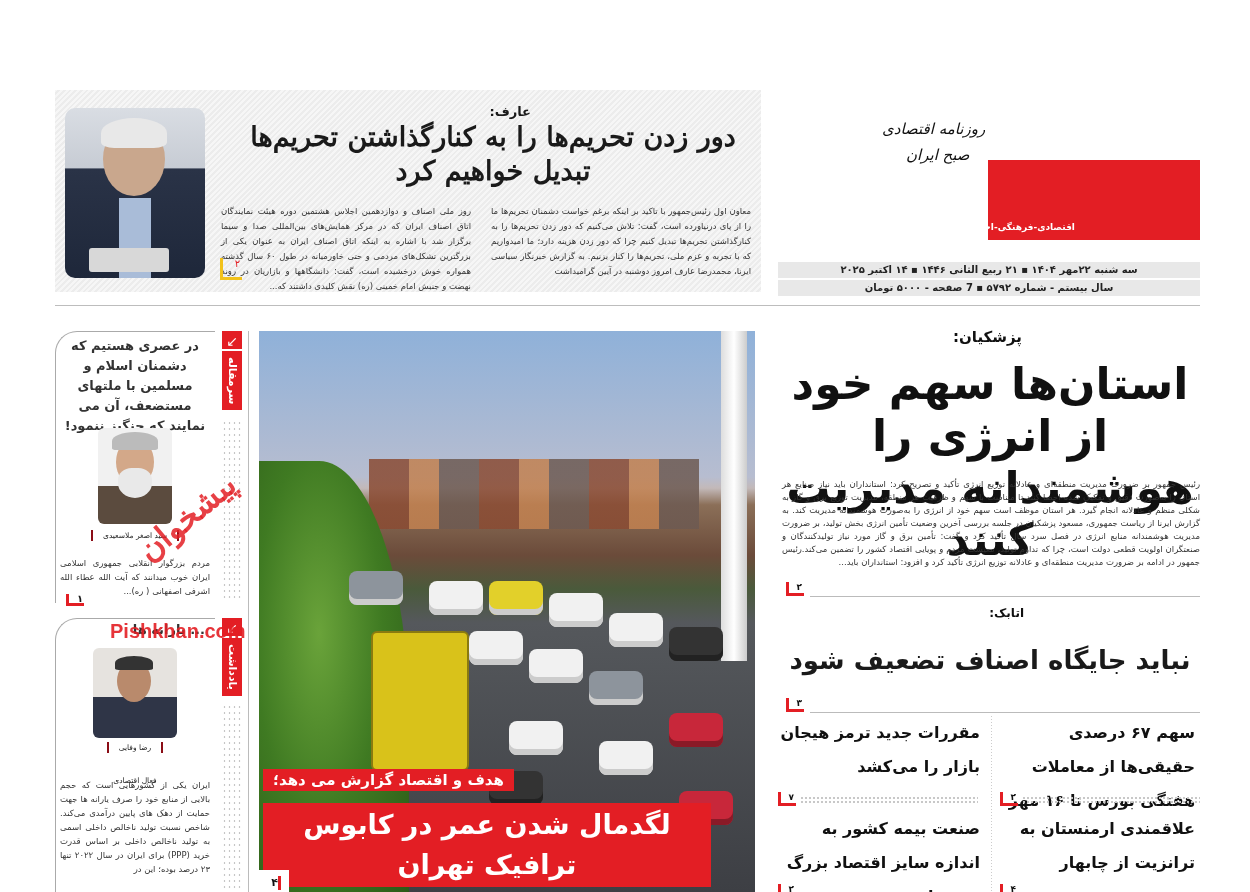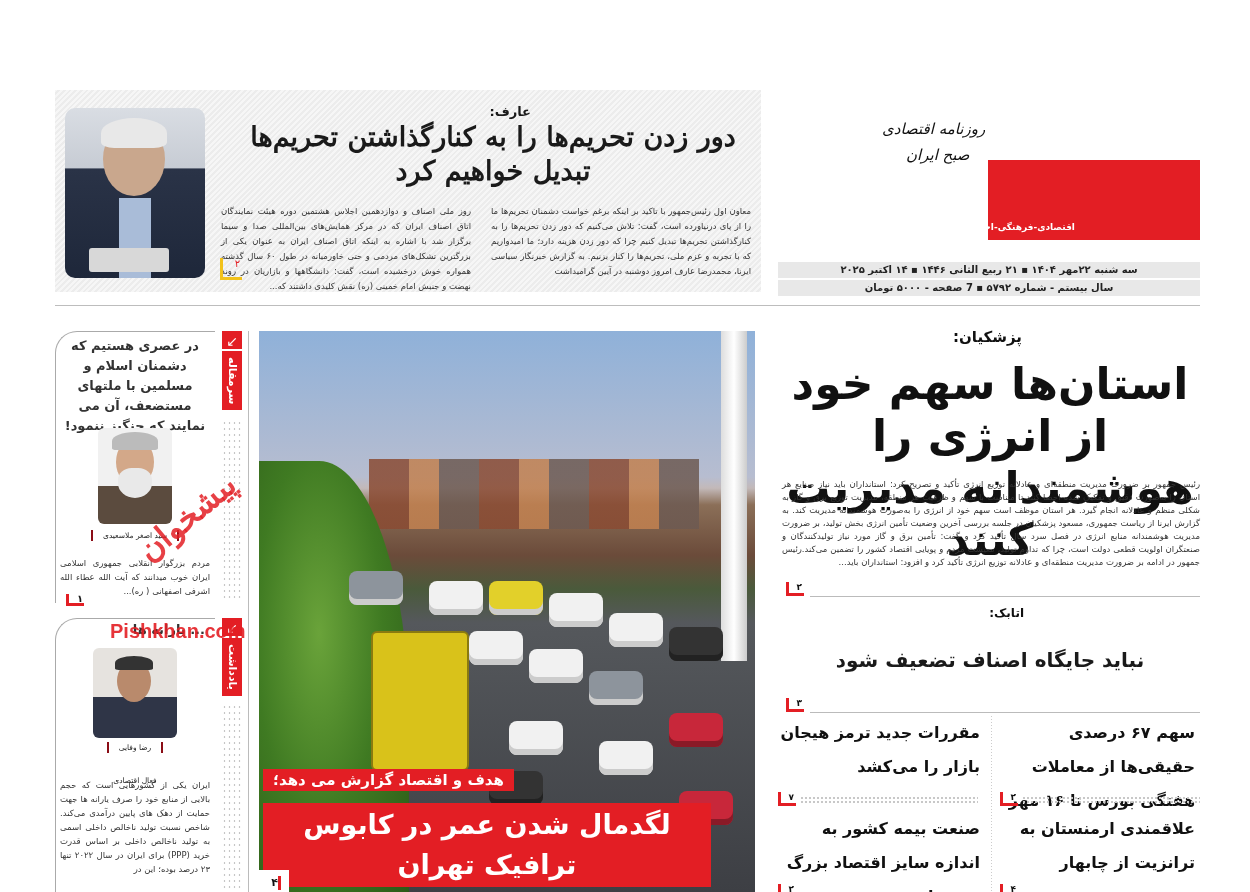--- a/index.html
+++ b/index.html
@@ -39,21 +39,21 @@
   
   .kicker { position: absolute; font-weight: bold; color: #111; }
   .lead-kicker { right: 228px; top: 328px; font-size: 15px; }
   .lead-headline { position: absolute; left: 780px; width: 420px; top: 358px; text-align: center; font-family: "DejaVu Sans", sans-serif; font-weight: 900; font-size: 44px; line-height: 52px; color: #111; letter-spacing: -1px; }
   .lead-body { position: absolute; left: 782px; width: 418px; top: 478px; font-size: 8.5px; line-height: 13px; color: #333; text-align: justify; }
   .page-mark { position: absolute; width: 18px; height: 14px; border-left: 3px solid #e31e24; border-bottom: 3px solid #e31e24; font-size: 9px; font-weight: bold; text-align: right; padding-right: 2px; line-height: 10px; color: #111; }
   .rule-line { position: absolute; height: 1px; background: #bbb; }
   .rule-dots { position: absolute; height: 8px; background-image: radial-gradient(#c8c8c8 0.8px, transparent 1px); background-size: 4px 4px; }
 
   .atabak-kicker { right: 226px; top: 606px; font-size: 12px; }
-  .atabak-headline { position: absolute; left: 780px; width: 420px; top: 640px; text-align: center; font-weight: bold; font-size: 20px; line-height: 40px; }
+  .atabak-headline { position: absolute; left: 780px; width: 420px; top: 640px; text-align: center; font-weight: bold; font-size: 26px; line-height: 40px; }
 
   .grid-vline { position: absolute; left: 991px; top: 716px; width: 1px; height: 176px; background-image: linear-gradient(#ccc 50%, transparent 50%); background-size: 1px 3px; }
   .small-headline { position: absolute; width: 200px; text-align: right; font-weight: bold; font-size: 16px; line-height: 34px; color: #111; }
 
   
   .main-photo { position: absolute; left: 259px; top: 331px; width: 496px; height: 561px; overflow: hidden;
     background: linear-gradient(180deg, #8fb1d9 0%, #b7bdd0 26%, #c3b9b9 28%, #8b6f58 31%, #6b4b3a 40%, #4a5a3b 46%, #55585c 52%, #3d3f44 100%); }
   .photo-trees { position: absolute; left: 0; top: 130px; width: 150px; height: 431px; background: radial-gradient(ellipse at 40% 40%, #6aa33a 0%, #3f7a22 50%, #2c5a18 100%); border-radius: 0 60% 0 0; }
   .photo-crane { position: absolute; right: 8px; top: 0; width: 26px; height: 330px; background: linear-gradient(90deg, #ddd, #fff, #ccc); }
   .photo-buildings { position: absolute; left: 110px; top: 128px; width: 330px; height: 70px; background: repeating-linear-gradient(90deg, #8a4b33 0 40px, #c28150 40px 70px, #6d5a52 70px 110px); opacity: .85; }

